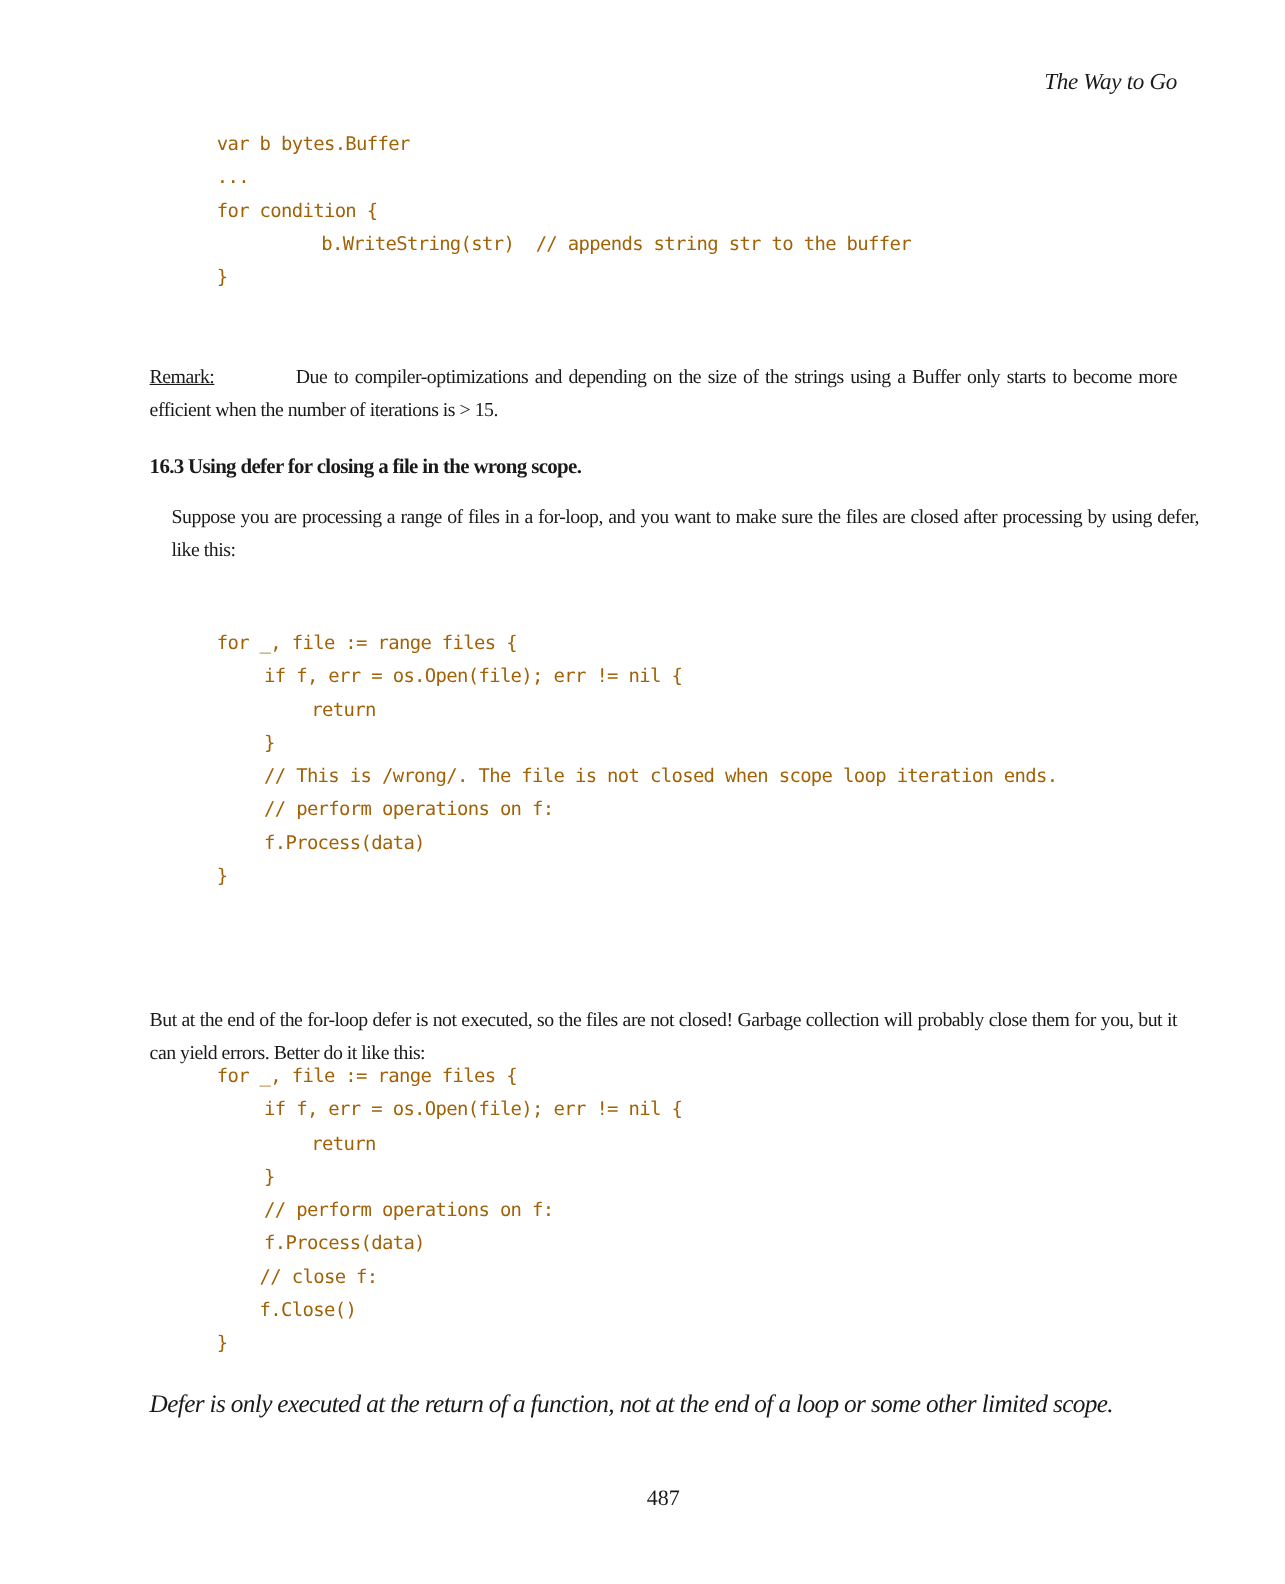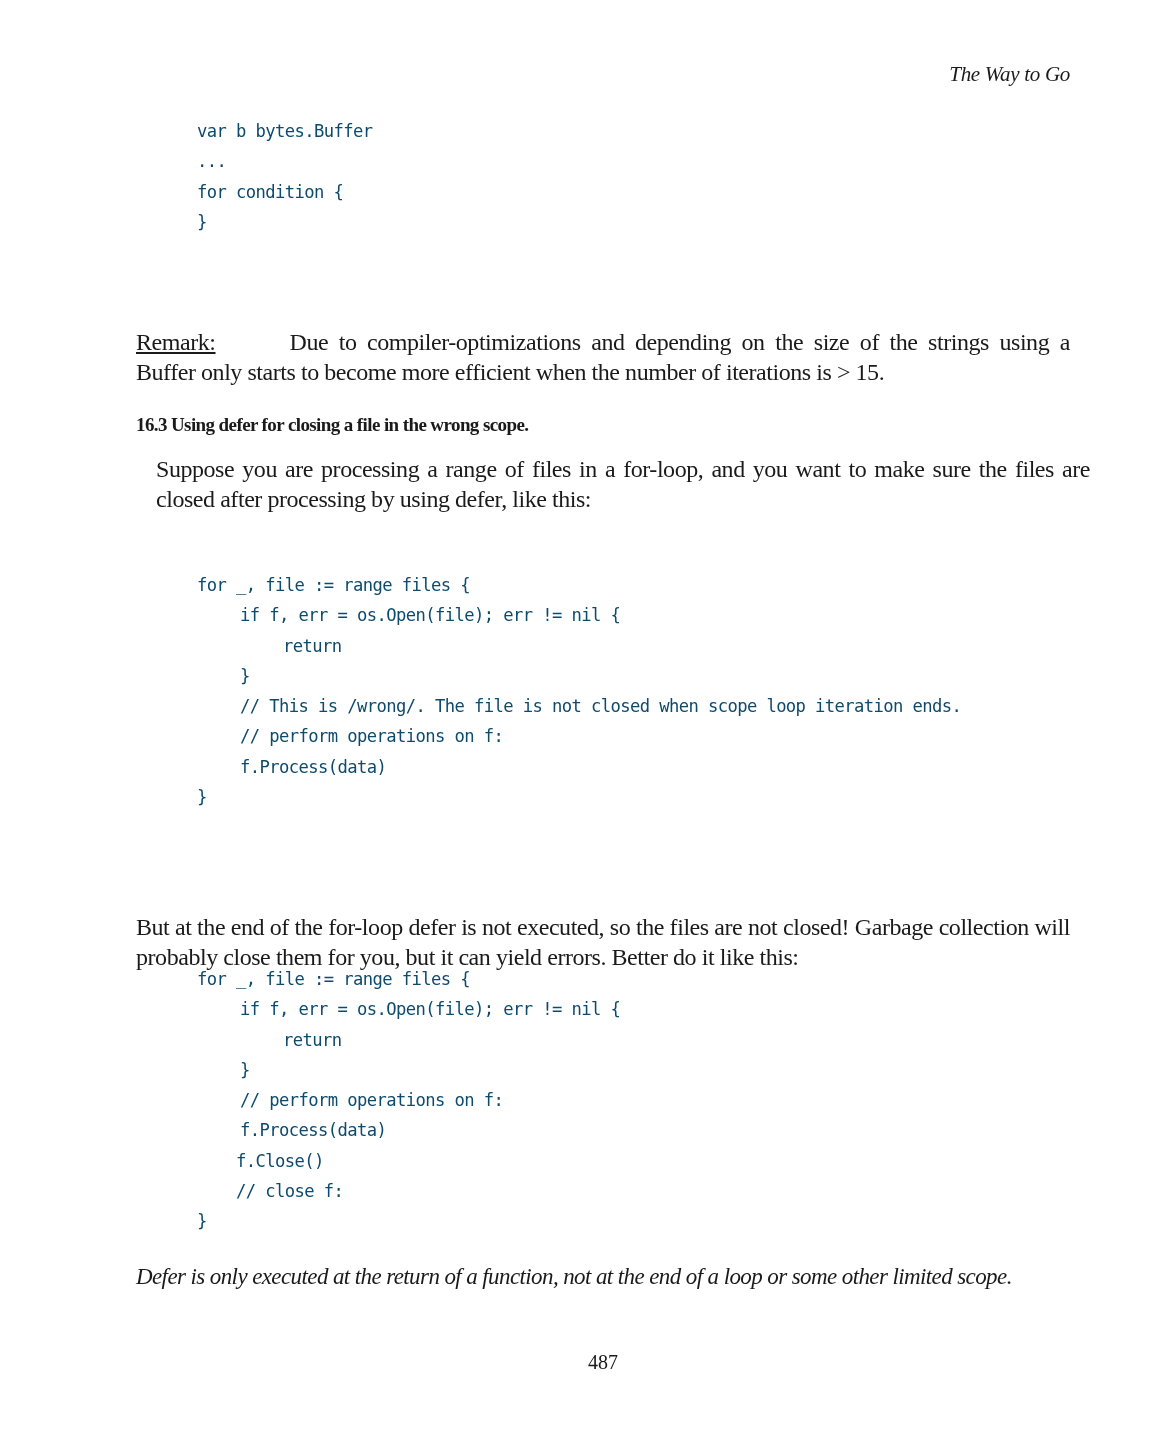--- a/index.html
+++ b/index.html
@@ -6,29 +6,29 @@
   body { width: 1168px; height: 1440px; position: relative; overflow: hidden; color: #1a1a1a; }
   .serif { font-family: "Liberation Serif", "DejaVu Serif", serif; }
   .mono { font-family: "DejaVu Sans Mono", "Liberation Mono", monospace; }
   .running-header {
     position: absolute; top: 62px; right: 98px;
     font-size: 21px; font-style: italic; letter-spacing: -0.3px;
   }
   .code-block { position: absolute; left: 197px; margin: 0; }
   .code-line {
     height: 30.3px; line-height: 30.3px; font-size: 17.2px;
-    white-space: pre; color: #0c4a6e; letter-spacing: -0.6px;
+    white-space: pre; color: #a16207; letter-spacing: -0.6px;
   }
   .ind1 { padding-left: 43px; }
   .ind1b { padding-left: 39px; }
   .ind2 { padding-left: 86px; }
   .ind-tab { padding-left: 95px; }
   .para {
     position: absolute; left: 136px; width: 934px;
-    font-size: 24px; line-height: 30px; text-align: justify;
+    font-size: 18px; line-height: 30px; text-align: justify;
     letter-spacing: -0.45px; margin: 0;
   }
   .remark-label { text-decoration: underline; }
   .remark-gap { display: inline-block; width: 74px; }
   .heading {
     position: absolute; left: 136px; top: 414px; margin: 0;
     font-size: 19px; font-weight: bold; letter-spacing: -0.6px;
   }
   .italic-note {
     position: absolute; left: 136px; top: 1264px; margin: 0;
@@ -41,20 +41,21 @@
 </style>
 </head>
 <body>
 
 <div class="running-header serif">The Way to Go</div>
 
 <div class="code-block mono" style="top:116px;">
   <div class="code-line">var b bytes.Buffer</div>
   <div class="code-line">...</div>
   <div class="code-line">for condition {</div>
+  <div class="code-line ind-tab">b.WriteString(str)  // appends string str to the buffer</div>
   <div class="code-line">}</div>
 </div>
 
 <p class="para serif" style="top:327px;">
   <span class="remark-label">Remark:</span><span class="remark-gap"></span><span>Due to compiler-optimizations and depending on the size of the strings using a</span>
   <span>Buffer only starts to become more efficient when the number of iterations is &gt; 15.</span>
 </p>
 
 <h2 class="heading serif">16.3 Using defer for closing a file in the wrong scope.</h2>
 
@@ -73,20 +74,20 @@
 
 <p class="para serif" style="top:912px;">But at the end of the for-loop defer is not executed, so the files are not closed! Garbage collection will probably close them for you, but it can yield errors. Better do it like this:</p>
 
 <div class="code-block mono" style="top:964px;">
   <div class="code-line">for _, file := range files {</div>
   <div class="code-line ind1">if f, err = os.Open(file); err != nil {</div>
   <div class="code-line ind2">return</div>
   <div class="code-line ind1">}</div>
   <div class="code-line ind1">// perform operations on f:</div>
   <div class="code-line ind1">f.Process(data)</div>
+  <div class="code-line ind1b">// close f:</div>
   <div class="code-line ind1b">f.Close()</div>
-  <div class="code-line ind1b">// close f:</div>
   <div class="code-line">}</div>
 </div>
 
 <p class="italic-note serif">Defer is only executed at the return of a function, not at the end of a loop or some other limited scope.</p>
 
 <div class="page-number serif">487</div>
 
 </body></html>

